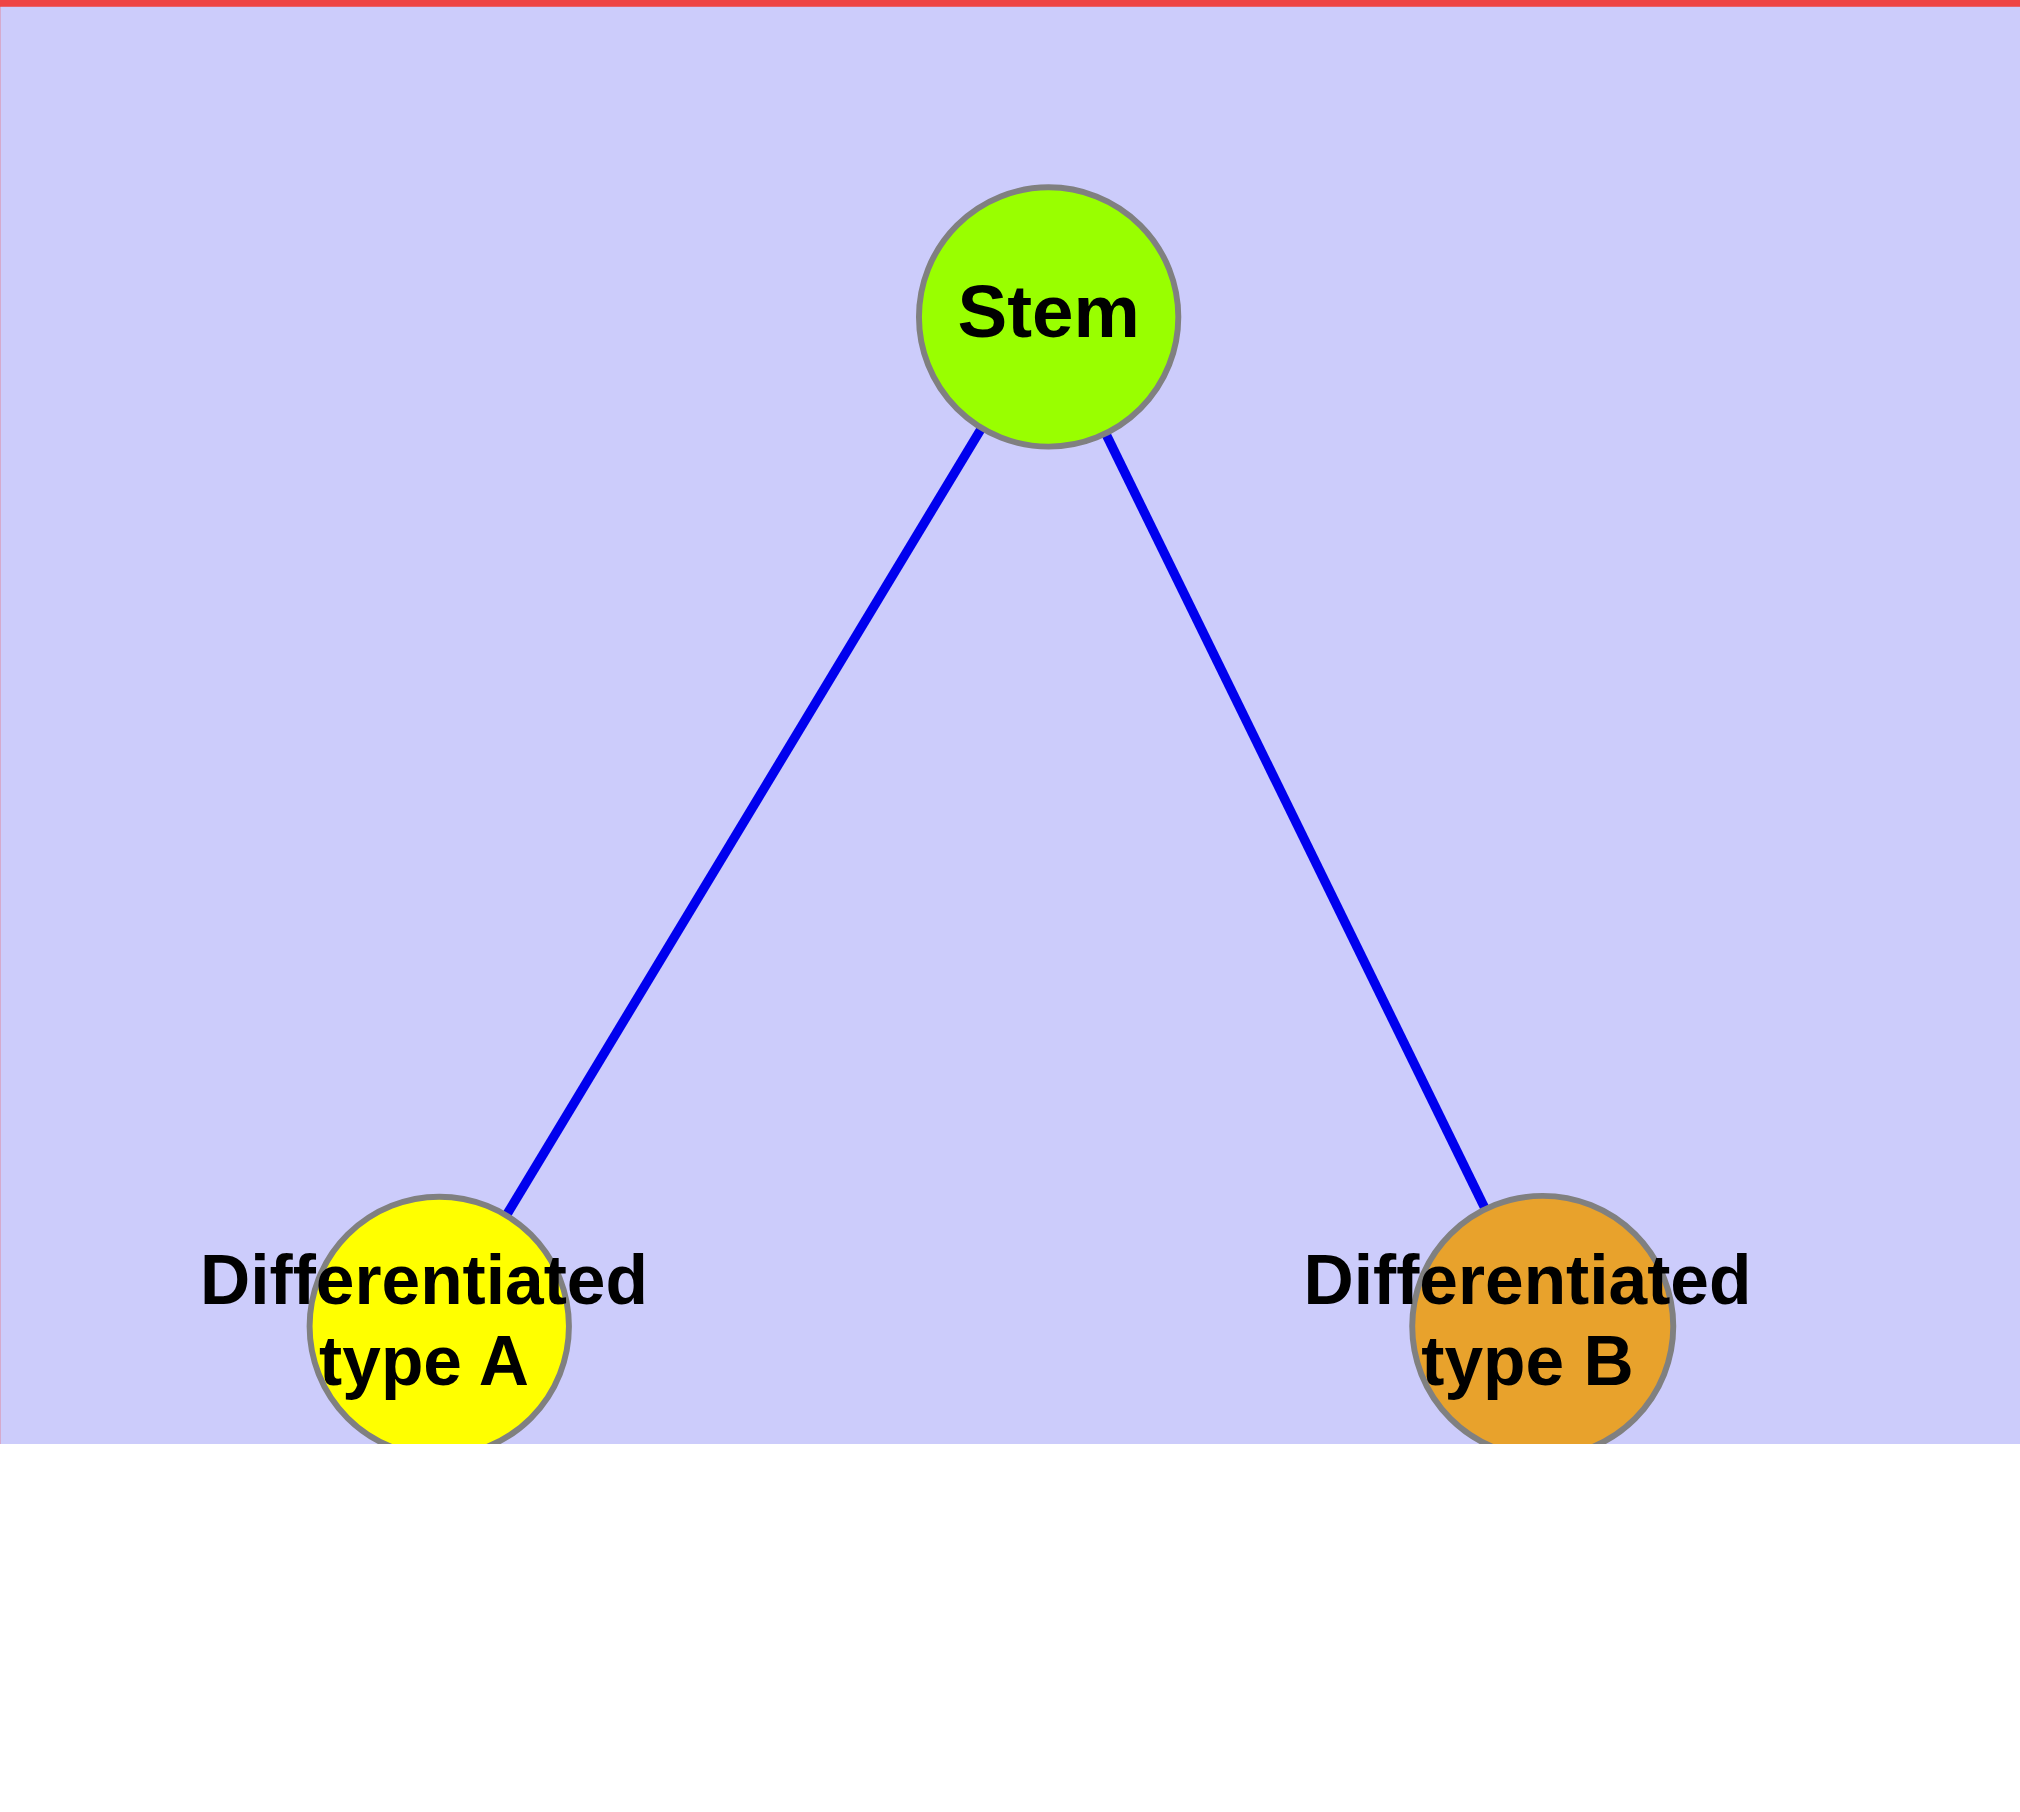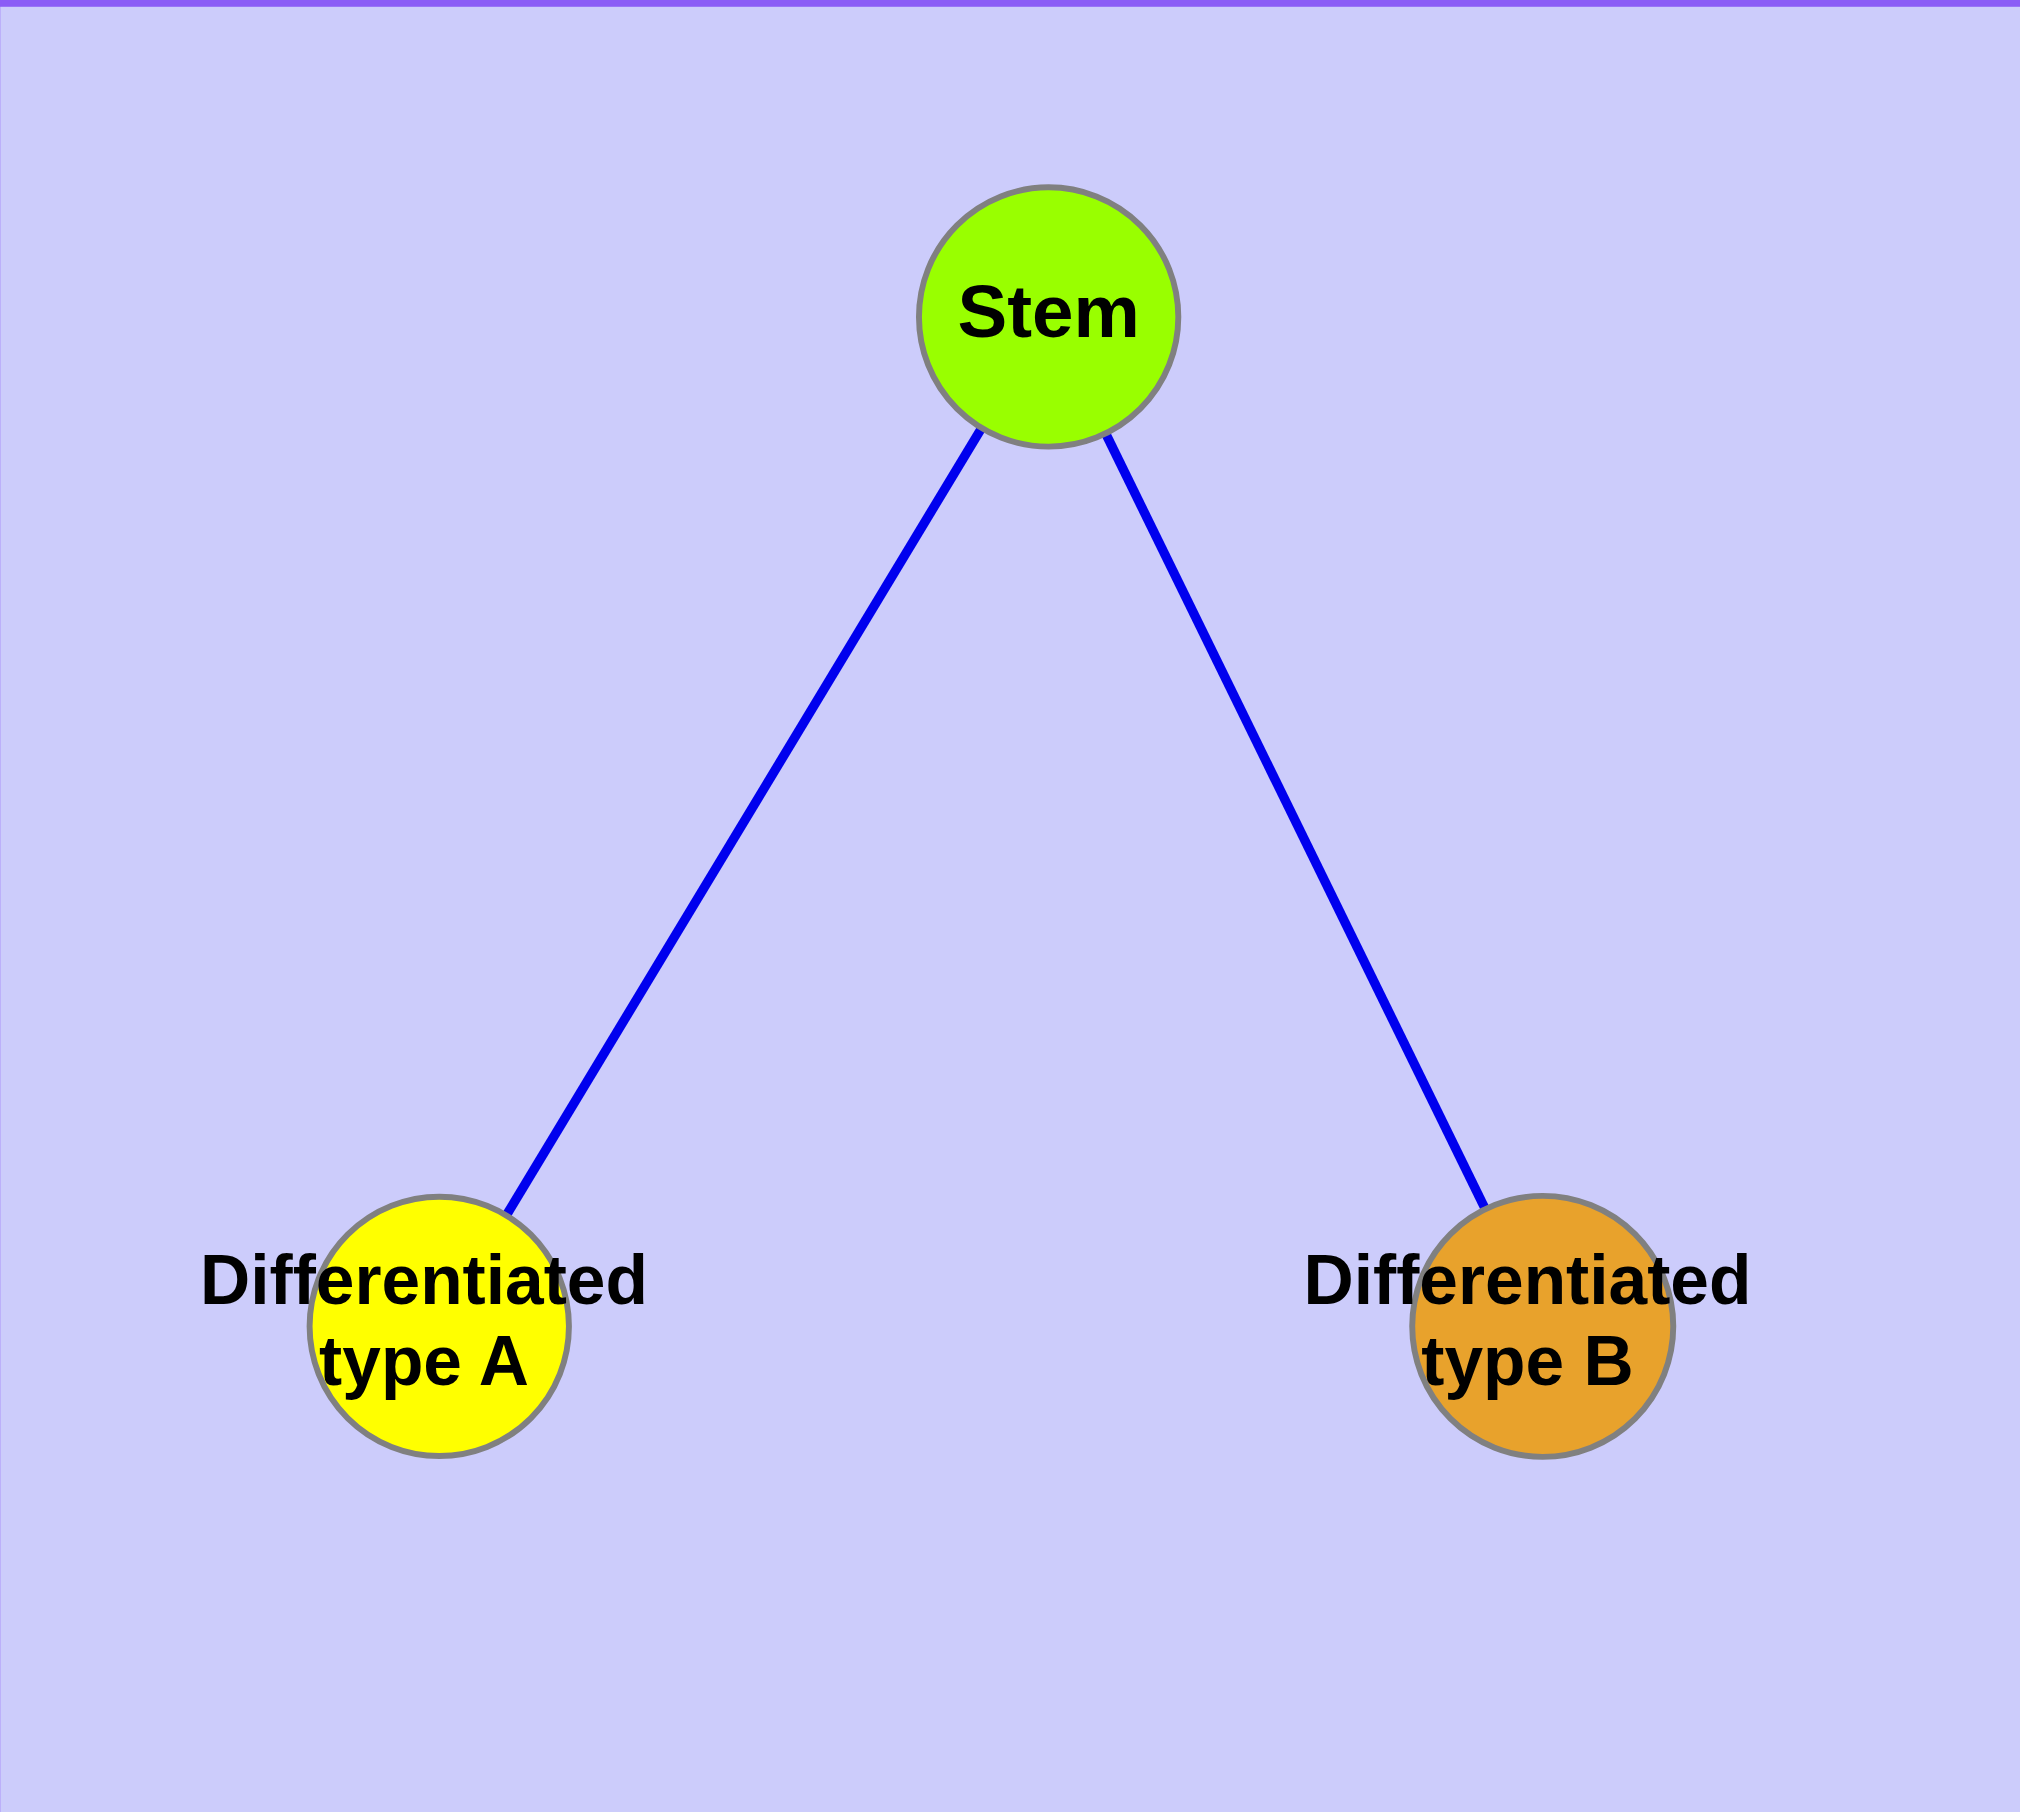--- a/index.html
+++ b/index.html
@@ -31,21 +31,21 @@
     font-weight: bold;
     fill: #000000;
     text-anchor: middle;
     dominant-baseline: middle;
     paint-order: normal;
   }
 </style>
 </head>
 <body>
 
-<div id="canvas" style="width: 2021px; height: 1812px; background: #8b5cf6; text-decoration: underline;">
+<div id="canvas" style="width: 2021px; height: 1444px; background: #ef4444; text-decoration: underline;">
   <svg id="graph-svg" viewBox="0 0 2384 2138" xmlns="http://www.w3.org/2000/svg">
 
     <rect id="bg-rect" x="0" y="8" width="2384" height="2130" fill="#ccccfb"></rect>
 
     <g id="edge-layer">
         <line x1="1159.9939090016694" y1="501.5580728498077" x2="595.0060909983306" y2="1437.4419271501924" stroke="#0000ee" stroke-width="11" stroke-linecap="butt"></line>
         <line x1="1302.5088069945907" y1="507.8267395035292" x2="1754.0515365826268" y2="1430.2750944595343" stroke="#0000ee" stroke-width="11" stroke-linecap="butt"></line>
       </g>
     <g id="node-layer">
         <circle cx="1237" cy="374" r="153" fill="#99ff00" stroke="#808080" stroke-width="7"></circle>

